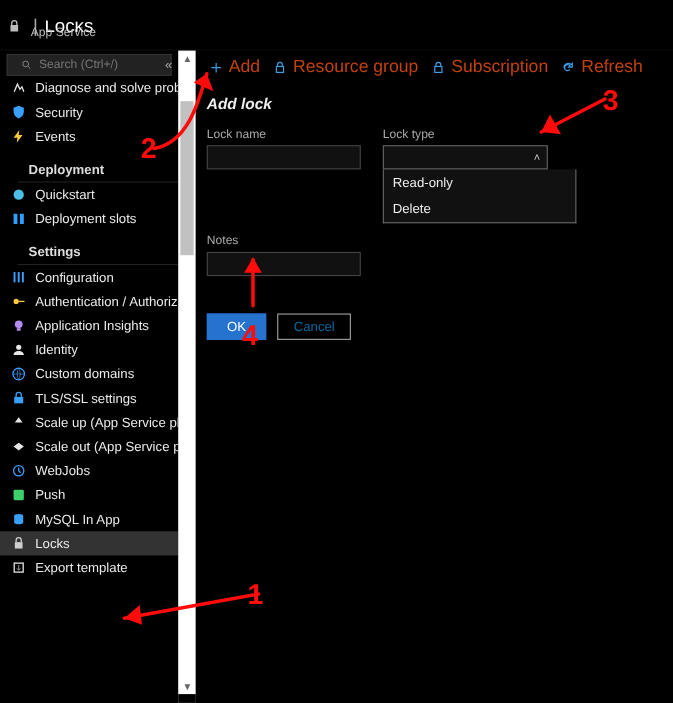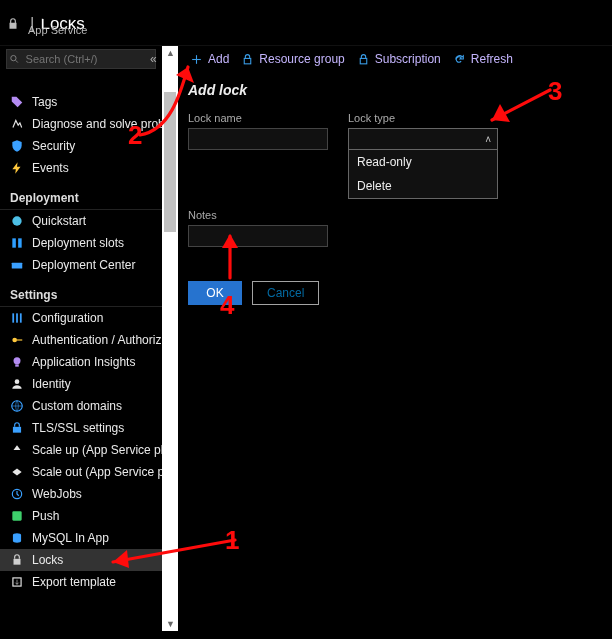--- a/index.html
+++ b/index.html
@@ -39,39 +39,40 @@
   .left {
     position: absolute;
     top: 46px; left: 0;
     width: 162px;
     bottom: 0;
     background: #000;
     overflow: hidden;
   }
   .search-wrap {
     display:flex; align-items:flex-start; gap:6px;
-    margin: 3px 6px 22px 6px;
-    padding: 3px 2px;
+    margin: 3px 6px 0 6px;
+    padding: 3px 12px;
     background: #222; border:1px solid #333;
     color:#888;
   }
   .search-wrap input {
     background:transparent; border:none; outline:none;
     color:#ccc; font-size:11px; width:100%;
   }
   .collapse {
     position:absolute; top:52px; left:150px;
     color:#aaa; font-size:12px;
     cursor:pointer;
   }
   .section-hdr {
     color:#ddd; font-size:12px; font-weight:600;
     padding: 6px 10px 4px 10px;
     border-bottom:1px solid #222;
     margin-top:6px;
+    margin-left:16px;
   }
   .nav-item {
     display:flex; align-items:center; gap:8px;
     padding: 4px 8px 4px 10px;
     color:#eaeaea; font-size:12px;
     cursor:pointer;
     white-space:nowrap;
   }
   .nav-item.selected { background:#333; }
   .nav-icon { width:14px; height:14px; display:flex; align-items:center; justify-content:center; }
@@ -99,21 +100,21 @@
     position:relative;
   }
   
   .toolbar {
     display:flex; align-items:center; gap:12px;
     padding: 6px 2px 6px 2px;
     color:#ddd;
   }
   .tool-btn {
     display:flex; align-items:center; gap:5px;
-    font-size:12px; color:#c4b5fd; cursor:pointer;
+    font-size:16px; color:#c2410c; cursor:pointer;
   }
   .tool-btn svg { width:13px; height:13px; }
 
   h2.form-title {
     font-size:14px; font-weight:600; color:#eee; margin-top:10px; margin-bottom:14px;font-style:italic;
   }
   .form-row { display:flex; gap:20px; }
   .field { display:flex; flex-direction:column; }
   .field label { font-size:11px; color:#aaa; margin-bottom:4px; }
   .text-input {
@@ -121,21 +122,21 @@
     width:140px; color:#eee; padding:2px 4px; font-size:12px;
   }
   .select-box {
     background:#111; border:1px solid #666; height:22px;
     width:150px; display:flex; align-items:center; justify-content:flex-end;
     padding:0 6px; cursor:pointer; position:relative;
   }
   .select-box .chev { color:#ccc; font-size:10px; }
   .dropdown {
     background:#111; border:1px solid #666; border-top:none;
-    width:150px; 
+    width:176px; 
   }
   .dropdown .opt {
     padding:5px 8px; font-size:12px; color:#eee; cursor:pointer;
   }
   .btns { display:flex; gap:10px; margin-top:34px; }
   .btn {
     min-width:54px; text-align:center; padding:4px 14px;
     font-size:12px; cursor:pointer;
     border:1px solid #a3a3a3;
   }
@@ -171,28 +172,20 @@
     <svg viewBox="0 0 24 24" width="12" height="12">
         <circle cx="10" cy="10" r="6" stroke="#888" stroke-width="2" fill="none"></circle>
         <line x1="15" y1="15" x2="20" y2="20" stroke="#888" stroke-width="2"></line>
       </svg>
     <input type="text" placeholder="Search (Ctrl+/)" style="">
   </div>
 
   <div class="nav-item">
     <span class="nav-icon">
         <svg viewBox="0 0 24 24">
-          <path d="M3 3h8l10 10-8 8L3 11V3z" fill="#b48cf2"></path>
-        </svg>
-      </span>
-    <span>Tags</span>
-  </div>
-  <div class="nav-item">
-    <span class="nav-icon">
-        <svg viewBox="0 0 24 24">
           <path d="M5 18l5-12 4 8 3-4 3 8" stroke="#e6e6e6" fill="none" stroke-width="2"></path>
         </svg>
       </span>
     <span>Diagnose and solve problems</span>
   </div>
   <div class="nav-item">
     <span class="nav-icon">
         <svg viewBox="0 0 24 24">
           <path d="M12 2l8 3v6c0 5-3 9-8 11-5-2-8-6-8-11V5l8-3z" fill="#3aa0ff"></path>
         </svg>
@@ -218,28 +211,20 @@
     <span>Quickstart</span>
   </div>
   <div class="nav-item">
     <span class="nav-icon">
         <svg viewBox="0 0 24 24">
           <rect x="4" y="4" width="6" height="16" fill="#2e9fff"></rect>
           <rect x="14" y="4" width="6" height="16" fill="#2e9fff"></rect>
         </svg>
       </span>
     <span>Deployment slots</span>
-  </div>
-  <div class="nav-item">
-    <span class="nav-icon">
-        <svg viewBox="0 0 24 24">
-          <rect x="3" y="8" width="18" height="10" rx="1" fill="#3aa0ff"></rect>
-        </svg>
-      </span>
-    <span>Deployment Center</span>
   </div>
 
   <div class="section-hdr">Settings</div>
   <div class="nav-item">
     <span class="nav-icon">
         <svg viewBox="0 0 24 24">
           <rect x="4" y="4" width="3" height="16" fill="#3aa0ff"></rect>
           <rect x="10.5" y="4" width="3" height="16" fill="#3aa0ff"></rect>
           <rect x="17" y="4" width="3" height="16" fill="#3aa0ff"></rect>
         </svg>

